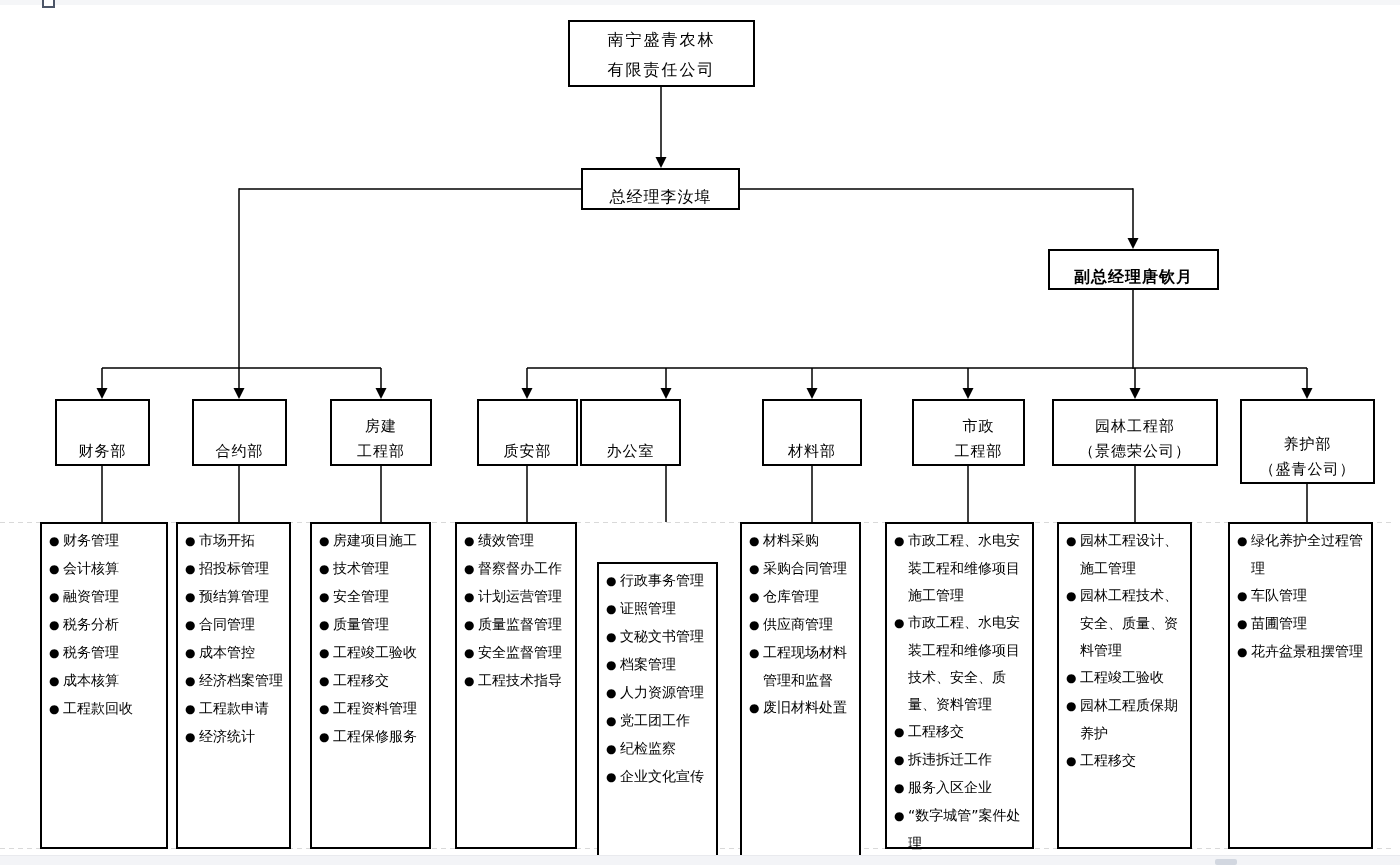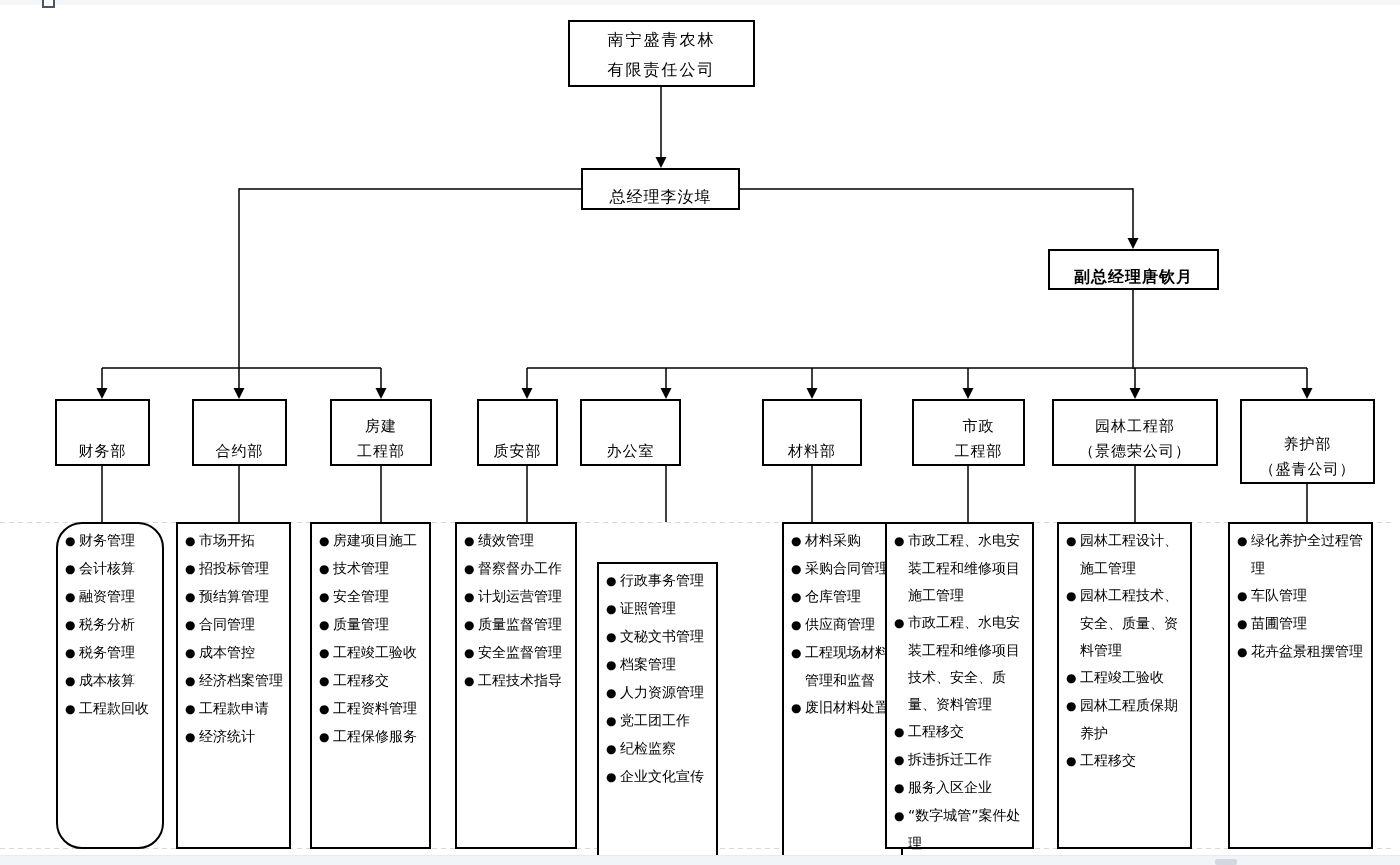--- a/index.html
+++ b/index.html
@@ -77,21 +77,21 @@
   </div>
 
   <div class="obox mgr" style="left:581px;top:168px;width:159px;height:42px;">总经理李汝埠</div>
 
   <div class="obox mgr" style="left:1048px;top:249px;width:171px;height:41px;font-weight:bold;">副总经理唐钦月</div>
 
   <div id="departments">
       <div class="obox dept" style="left: 55px; top: 399px; width: 95px; height: 67px;">
         <div>财务部</div>
       </div>
-      <div class="lbox" style="left: 56px; top: 522px; width: 108px; height: 327px; border-radius: 26px;">
+      <div class="lbox" style="left: 40px; top: 522px; width: 128px; height: 327px;">
         <ul>
           <li><span class="blt">●</span><span>财务管理</span></li>
           <li><span class="blt">●</span><span>会计核算</span></li>
           <li><span class="blt">●</span><span>融资管理</span></li>
           <li><span class="blt">●</span><span>税务分析</span></li>
           <li><span class="blt">●</span><span>税务管理</span></li>
           <li><span class="blt">●</span><span>成本核算</span></li>
           <li><span class="blt">●</span><span>工程款回收</span></li>
         </ul>
       </div>
@@ -119,21 +119,21 @@
           <li><span class="blt">●</span><span>房建项目施工</span></li>
           <li><span class="blt">●</span><span>技术管理</span></li>
           <li><span class="blt">●</span><span>安全管理</span></li>
           <li><span class="blt">●</span><span>质量管理</span></li>
           <li><span class="blt">●</span><span>工程竣工验收</span></li>
           <li><span class="blt">●</span><span>工程移交</span></li>
           <li><span class="blt">●</span><span>工程资料管理</span></li>
           <li><span class="blt">●</span><span>工程保修服务</span></li>
         </ul>
       </div>
-      <div class="obox dept" style="left: 477px; top: 399px; width: 81px; height: 67px;">
+      <div class="obox dept" style="left: 477px; top: 399px; width: 101px; height: 67px;">
         <div>质安部</div>
       </div>
       <div class="lbox" style="left: 455px; top: 522px; width: 122px; height: 327px;">
         <ul>
           <li><span class="blt">●</span><span>绩效管理</span></li>
           <li><span class="blt">●</span><span>督察督办工作</span></li>
           <li><span class="blt">●</span><span>计划运营管理</span></li>
           <li><span class="blt">●</span><span>质量监督管理</span></li>
           <li><span class="blt">●</span><span>安全监督管理</span></li>
           <li><span class="blt">●</span><span>工程技术指导</span></li>
@@ -150,21 +150,21 @@
           <li><span class="blt">●</span><span>档案管理</span></li>
           <li><span class="blt">●</span><span>人力资源管理</span></li>
           <li><span class="blt">●</span><span>党工团工作</span></li>
           <li><span class="blt">●</span><span>纪检监察</span></li>
           <li><span class="blt">●</span><span>企业文化宣传</span></li>
         </ul>
       </div>
       <div class="obox dept" style="left: 762px; top: 399px; width: 100px; height: 67px;">
         <div>材料部</div>
       </div>
-      <div class="lbox" style="left: 740px; top: 522px; width: 121px; height: 335px; margin-left: 42px;">
+      <div class="lbox" style="left: 740px; top: 522px; width: 121px; height: 335px;">
         <ul>
           <li><span class="blt">●</span><span>材料采购</span></li>
           <li><span class="blt">●</span><span>采购合同管理</span></li>
           <li><span class="blt">●</span><span>仓库管理</span></li>
           <li><span class="blt">●</span><span>供应商管理</span></li>
           <li><span class="blt">●</span><span>工程现场材料管理和监督</span></li>
           <li><span class="blt">●</span><span>废旧材料处置</span></li>
         </ul>
       </div>
       <div class="obox dept" style="left: 912px; top: 399px; width: 113px; height: 67px; padding-left: 20px;">

